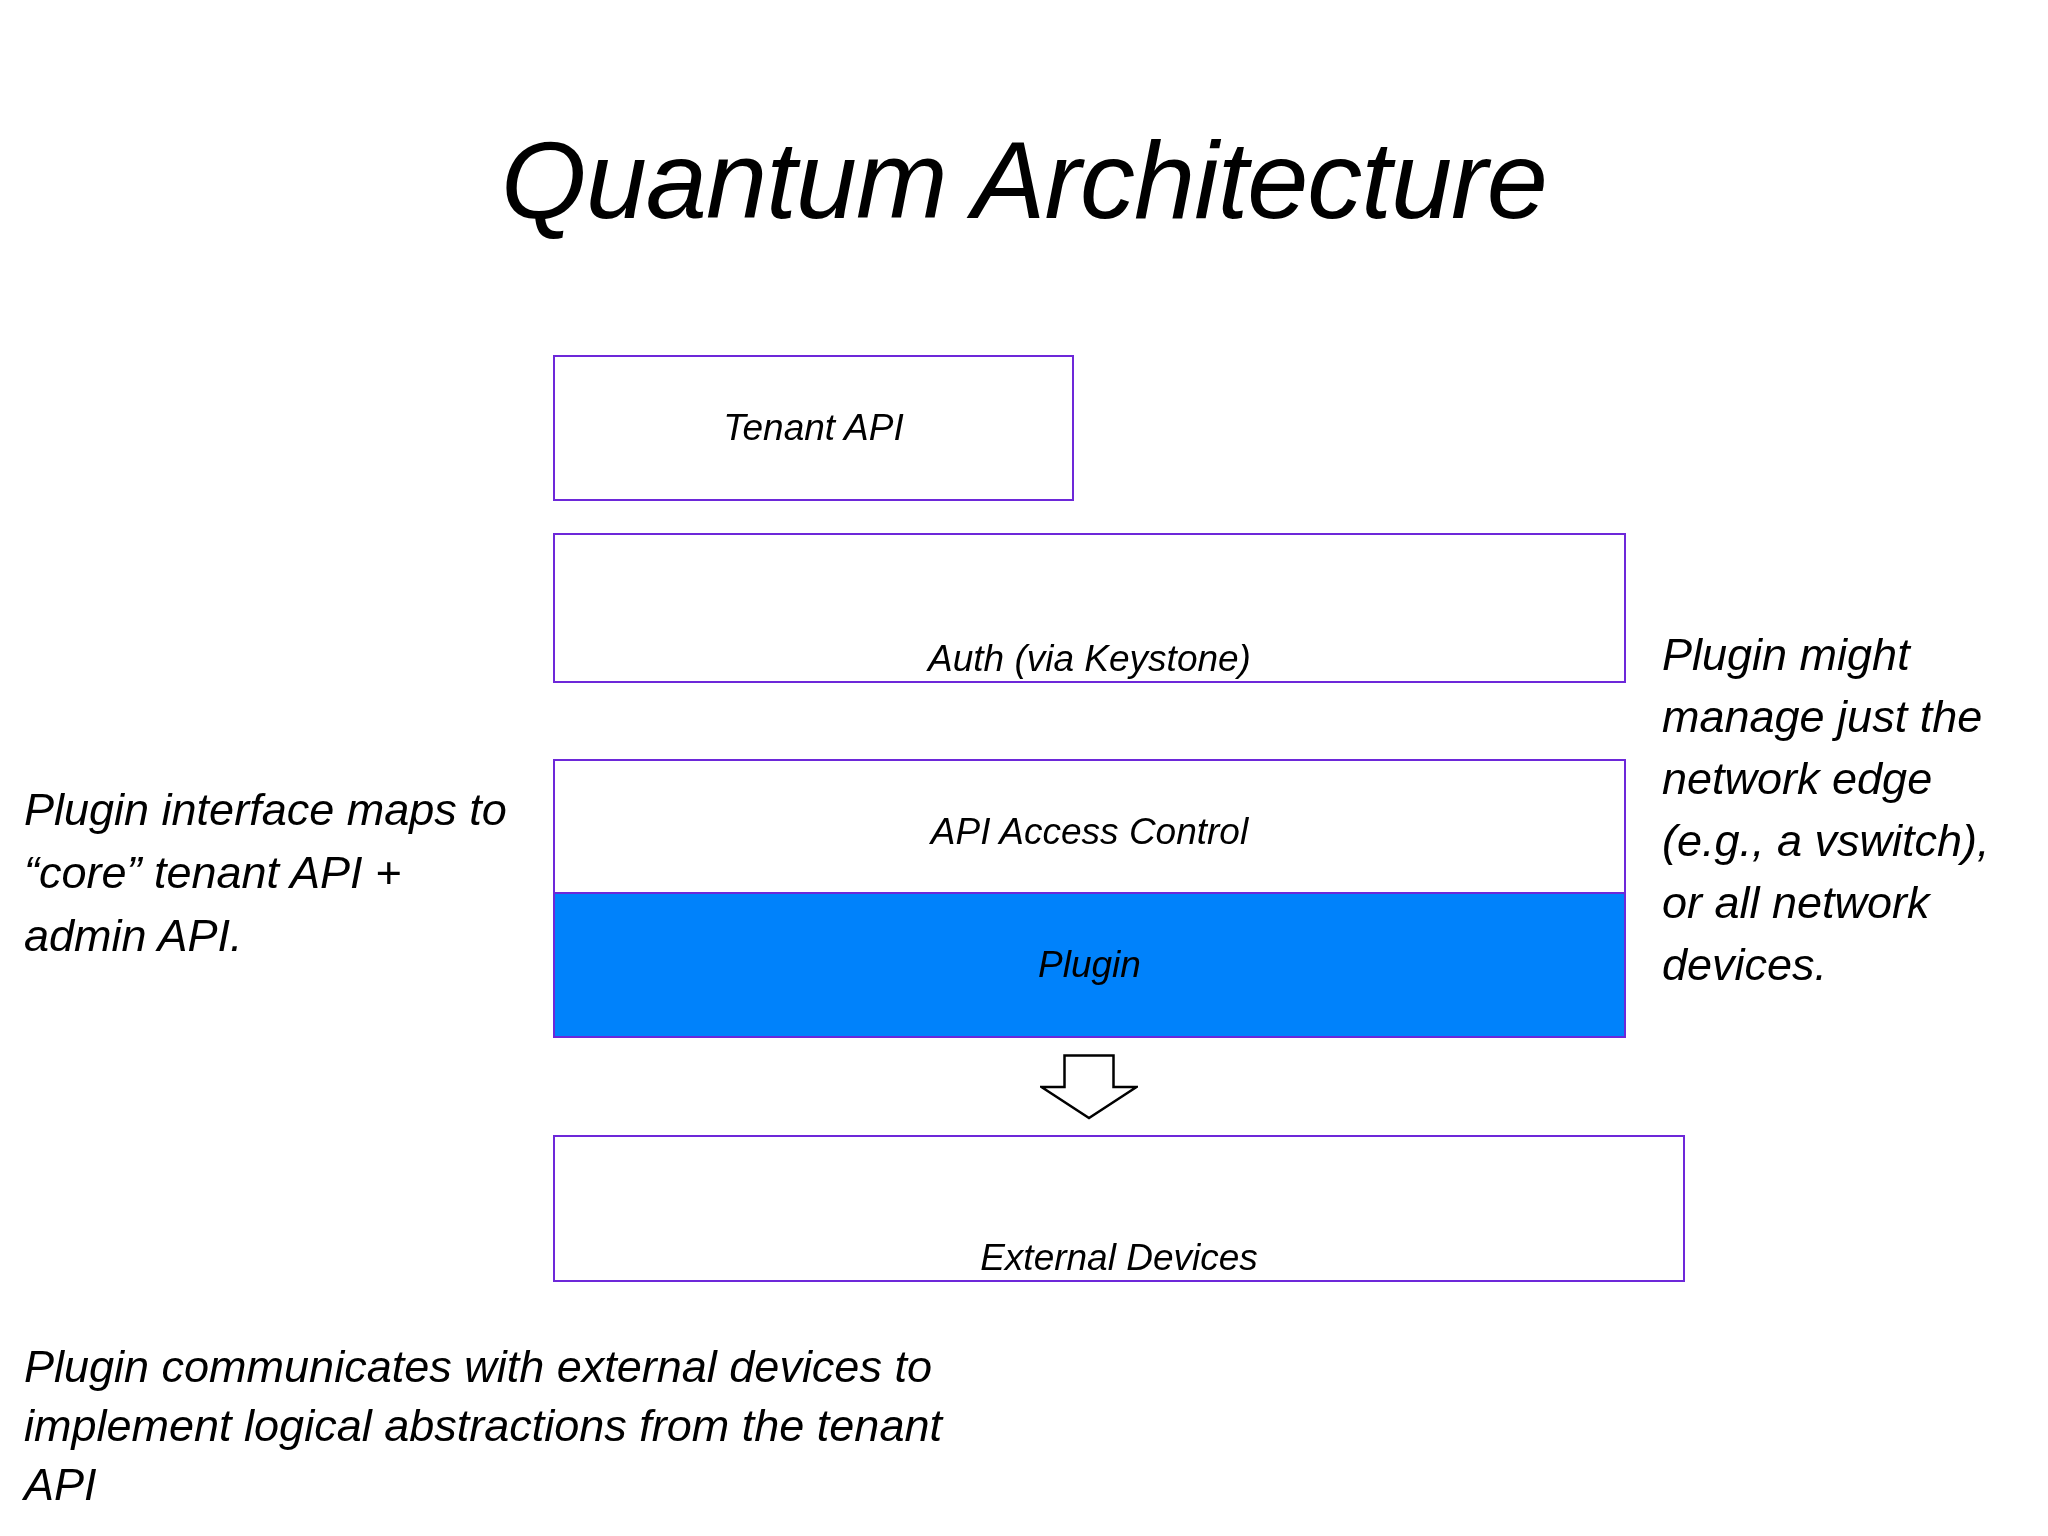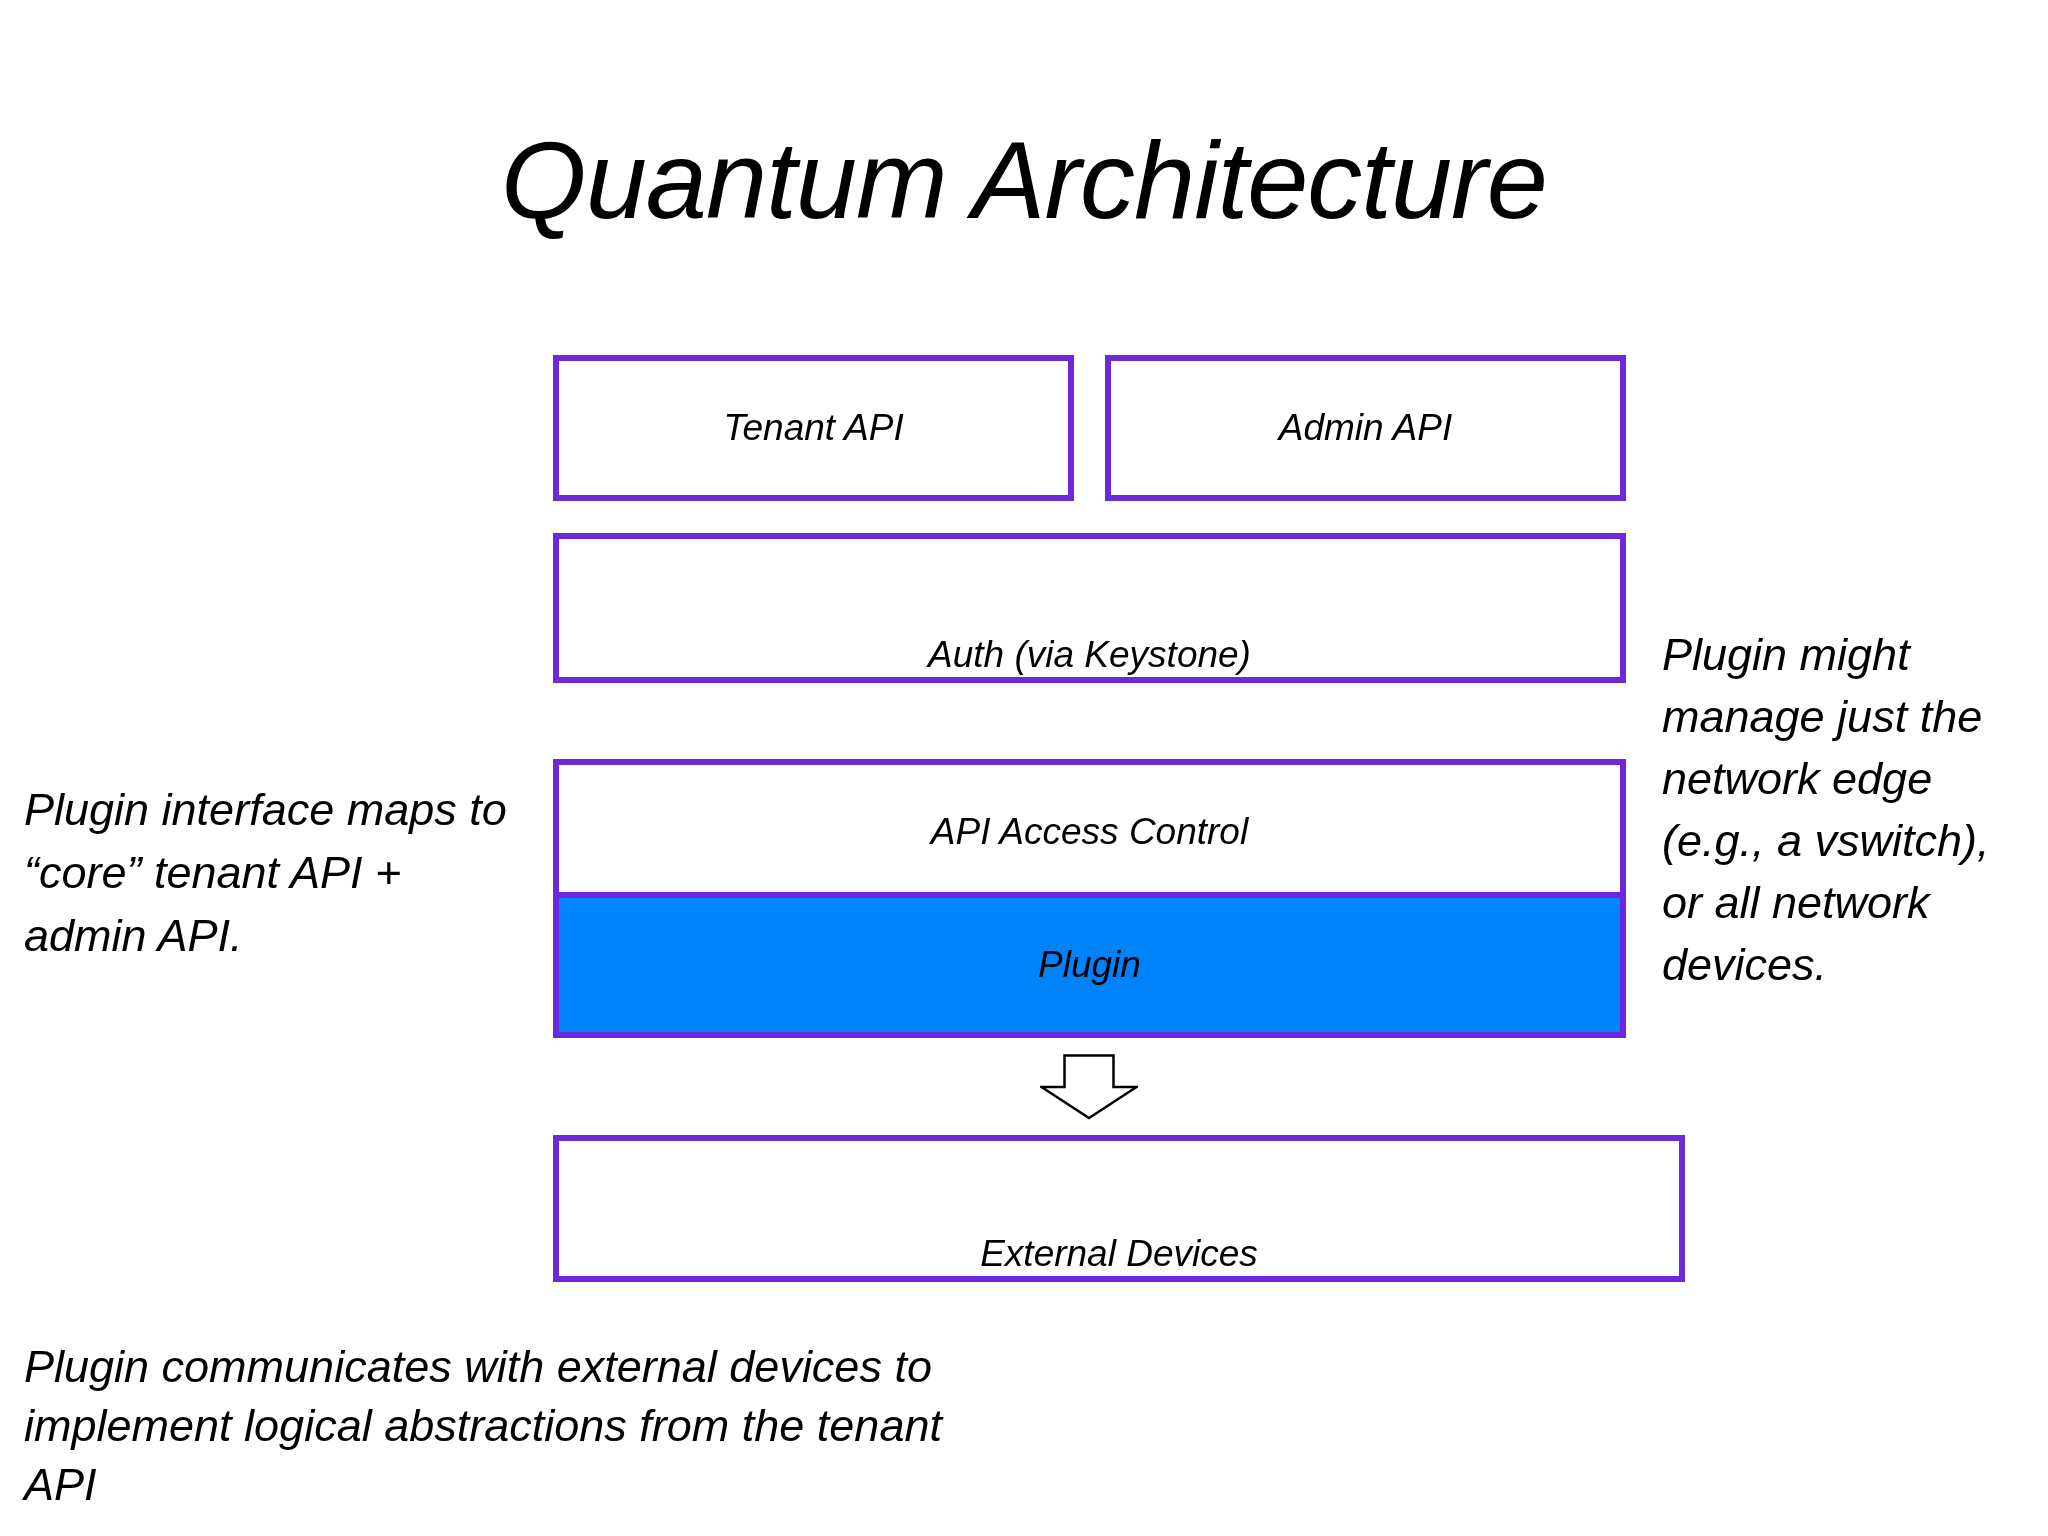--- a/index.html
+++ b/index.html
@@ -26,21 +26,21 @@
     text-align: center;
     font-size: 110px;
     font-weight: 400;
     line-height: 1.05;
     letter-spacing: -1px;
   }
   .box {
     position: absolute;
     box-sizing: border-box;
     background: #ffffff;
-    border: 6px solid #6d28d9;
+    border: 2px solid #6d28d9;
     display: flex;
     align-items: center;
     justify-content: center;
   }
   .box-label {
     font-size: 37px;
     line-height: 1.2;
     text-align: center;
   }
   .box-tenant   { left: 553px;  top: 355px;  width: 521px;  height: 146px; }
@@ -91,23 +91,20 @@
 <body>
 
 <div class="slide">
 
   <h1 class="title">Quantum Architecture</h1>
 
   <div class="box box-tenant">
     <span class="box-label">Tenant API</span>
   </div>
 
-  <div class="box box-admin">
-    <span class="box-label">Admin API</span>
-  </div>
 
   <div class="box box-auth">
     <span class="box-label">Auth (via Keystone)</span>
   </div>
 
   <div class="box box-access">
     <span class="box-label">API Access Control</span>
   </div>
 
   <div class="box box-plugin" style="background-color: rgb(0, 130, 251);">

